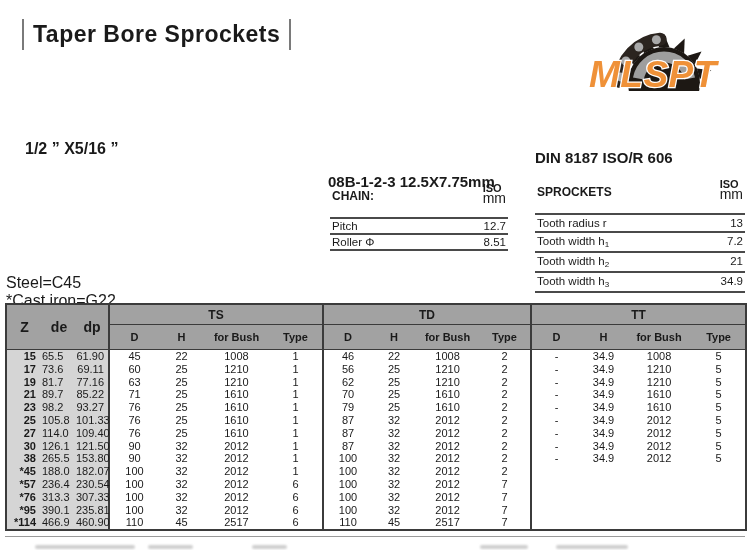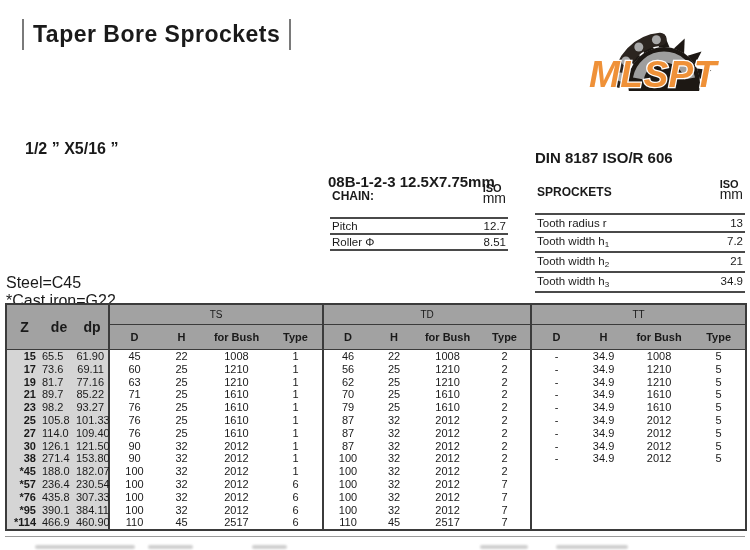--- a/index.html
+++ b/index.html
@@ -27,21 +27,21 @@
   .units .u1 { font-weight:bold; font-size:11px; display:block; }
   .units .u2 { font-size:14px; display:block; }
   .spec-row { display:flex; justify-content:space-between; border-bottom:2px solid #4a4a4a; padding:1px 2px 1px 2px; }
   .sprk-tbl .spec-row { padding:2px 2px 2px 2px; }
   .spec-val { font-weight:normal; }
   sub { font-size:8px; vertical-align:-2px; }
   
   .mt-wrap { position:absolute; left:5px; top:303px; }
   table.mt { border-collapse:collapse; table-layout:fixed; width:740px; border:2px solid #3b3b3b; }
   .mt th { background:#a2a2a2; padding:0; }
-  .gname  { font-size:10px; font-weight:normal; height:19px; border-bottom:1.5px solid #3b3b3b; }
+  .gname  { font-size:12px; font-weight:bold; height:19px; border-bottom:1.5px solid #3b3b3b; }
   .sub-h  { font-size:11px; font-weight:bold; height:24px; border-bottom:1.5px solid #3b3b3b; }
   .base-th{ font-size:14px; font-weight:bold; border-bottom:1.5px solid #3b3b3b; text-align:center; }
   .mt td { text-align:center; font-size:11px; height:12.8px; line-height:12.8px; padding:0; white-space:nowrap; background:#ffffff; }
   td.base { background:#d5d5d5; }
   td.b-z  { font-weight:bold; text-align:right; padding-right:6px; }
   td.b-de { text-align:right; padding-right:20px; }
   td.b-dp { text-align:right; padding-right:4px; }
   .bl { border-left:2px solid #3b3b3b; }
   .table-underline { position:absolute; left:5px; top:536px; width:740px; height:1px; background:#9a9a9a; }
   
@@ -313,21 +313,21 @@
           <td>32</td>
           <td>2012</td>
           <td>2</td>
           <td class="bl">-</td>
           <td>34.9</td>
           <td>2012</td>
           <td>5</td>
         </tr>
         <tr>
           <td class="base b-z">38</td>
-          <td class="base b-de">271.4</td>
+          <td class="base b-de">265.5</td>
           <td class="base b-dp">153.80</td>
           <td class="bl">90</td>
           <td>32</td>
           <td>2012</td>
           <td>1</td>
           <td class="bl">100</td>
           <td>32</td>
           <td>2012</td>
           <td>2</td>
           <td class="bl">-</td>
@@ -364,39 +364,39 @@
           <td>32</td>
           <td>2012</td>
           <td>7</td>
           <td class="bl"></td>
           <td></td>
           <td></td>
           <td></td>
         </tr>
         <tr>
           <td class="base b-z">*76</td>
-          <td class="base b-de">435.8</td>
+          <td class="base b-de">313.3</td>
           <td class="base b-dp">307.33</td>
           <td class="bl">100</td>
           <td>32</td>
           <td>2012</td>
           <td>6</td>
           <td class="bl">100</td>
           <td>32</td>
           <td>2012</td>
           <td>7</td>
           <td class="bl"></td>
           <td></td>
           <td></td>
           <td></td>
         </tr>
         <tr>
           <td class="base b-z">*95</td>
           <td class="base b-de">390.1</td>
-          <td class="base b-dp">384.11</td>
+          <td class="base b-dp">235.81</td>
           <td class="bl">100</td>
           <td>32</td>
           <td>2012</td>
           <td>6</td>
           <td class="bl">100</td>
           <td>32</td>
           <td>2012</td>
           <td>7</td>
           <td class="bl"></td>
           <td></td>

